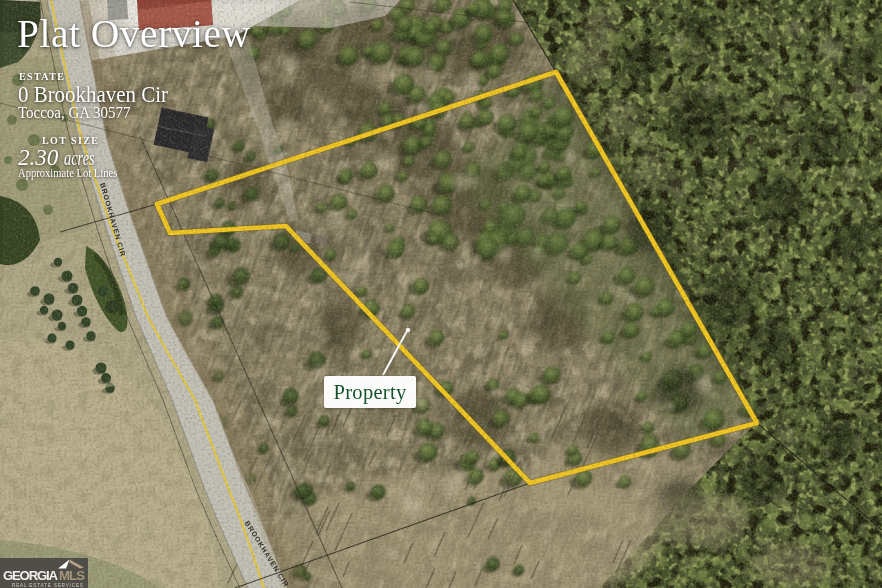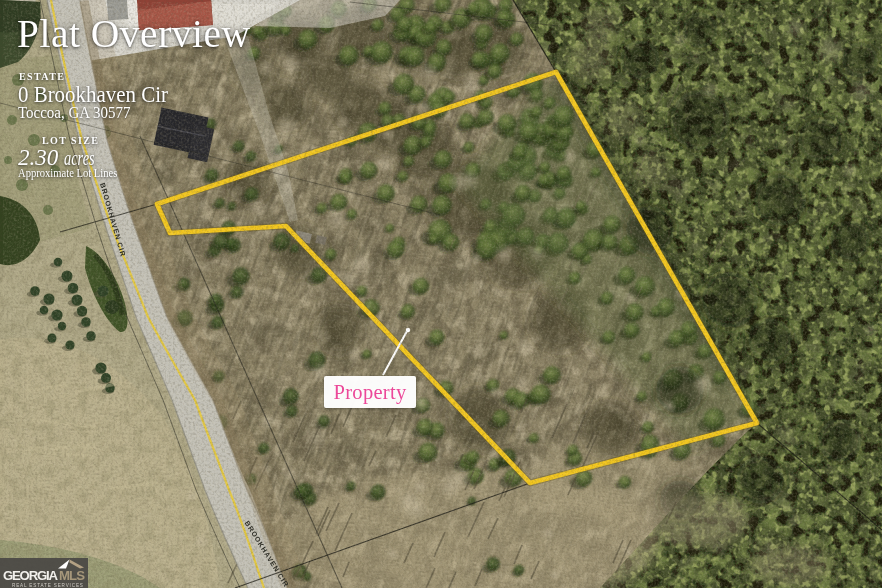--- a/index.html
+++ b/index.html
@@ -1004,21 +1004,21 @@
 
 <div class="ov" style="left:18px;top:146px;font-size:23px;font-style:italic;">2.30 <span style="font-size:20px;display:inline-block;transform:scaleX(0.72);transform-origin:left bottom;">acres</span></div>
 
 <div class="ov" style="left:18px;top:168px;font-size:11.5px;transform:scaleX(0.92);transform-origin:left top;">Approximate Lot Lines</div>
 
 <div class="lbl" style="position:absolute;left:113px;top:220px;font-size:7px;letter-spacing:0.9px;transform:translate(-50%,-50%) rotate(74deg);white-space:nowrap;">BROOKHAVEN CIR</div>
 
 <div class="lbl" style="position:absolute;left:267px;top:554px;font-size:7px;letter-spacing:0.9px;transform:translate(-50%,-50%) rotate(58deg);white-space:nowrap;">BROOKHAVEN CIR</div>
 
 <div style="position:absolute;left:324px;top:376px;width:92px;height:32px;background:rgba(255,255,255,0.97);border-radius:2px;box-shadow:0 1px 3px rgba(0,0,0,0.35);display:flex;align-items:center;justify-content:center;">
-      <span style="font-size:20.5px;color:#ec4899;letter-spacing:0.3px;">Property</span>
+      <span style="font-size:20.5px;color:#14532d;letter-spacing:0.3px;">Property</span>
     </div>
 
 <div style="position:absolute;left:0;top:558px;width:88px;height:46px;background:rgba(74,72,68,0.92);">
 <svg width="88" height="30" viewBox="0 0 88 30">
 
 <polygon points="58,10.5 69.5,1.5 66,10.5" fill="#ffffff"></polygon>
 <polygon points="69.5,1.5 84,9.5 80,10.5 69.5,4.5" fill="#b3a184"></polygon>
 
 <text x="3" y="22" font-family="Liberation Sans" font-weight="bold" font-size="13.2" fill="#f2f0ec" textLength="55">GEORGIA</text>
 <text x="59" y="22" font-family="Liberation Sans" font-weight="bold" font-size="13.2" fill="#a6977b" textLength="26">MLS</text>

